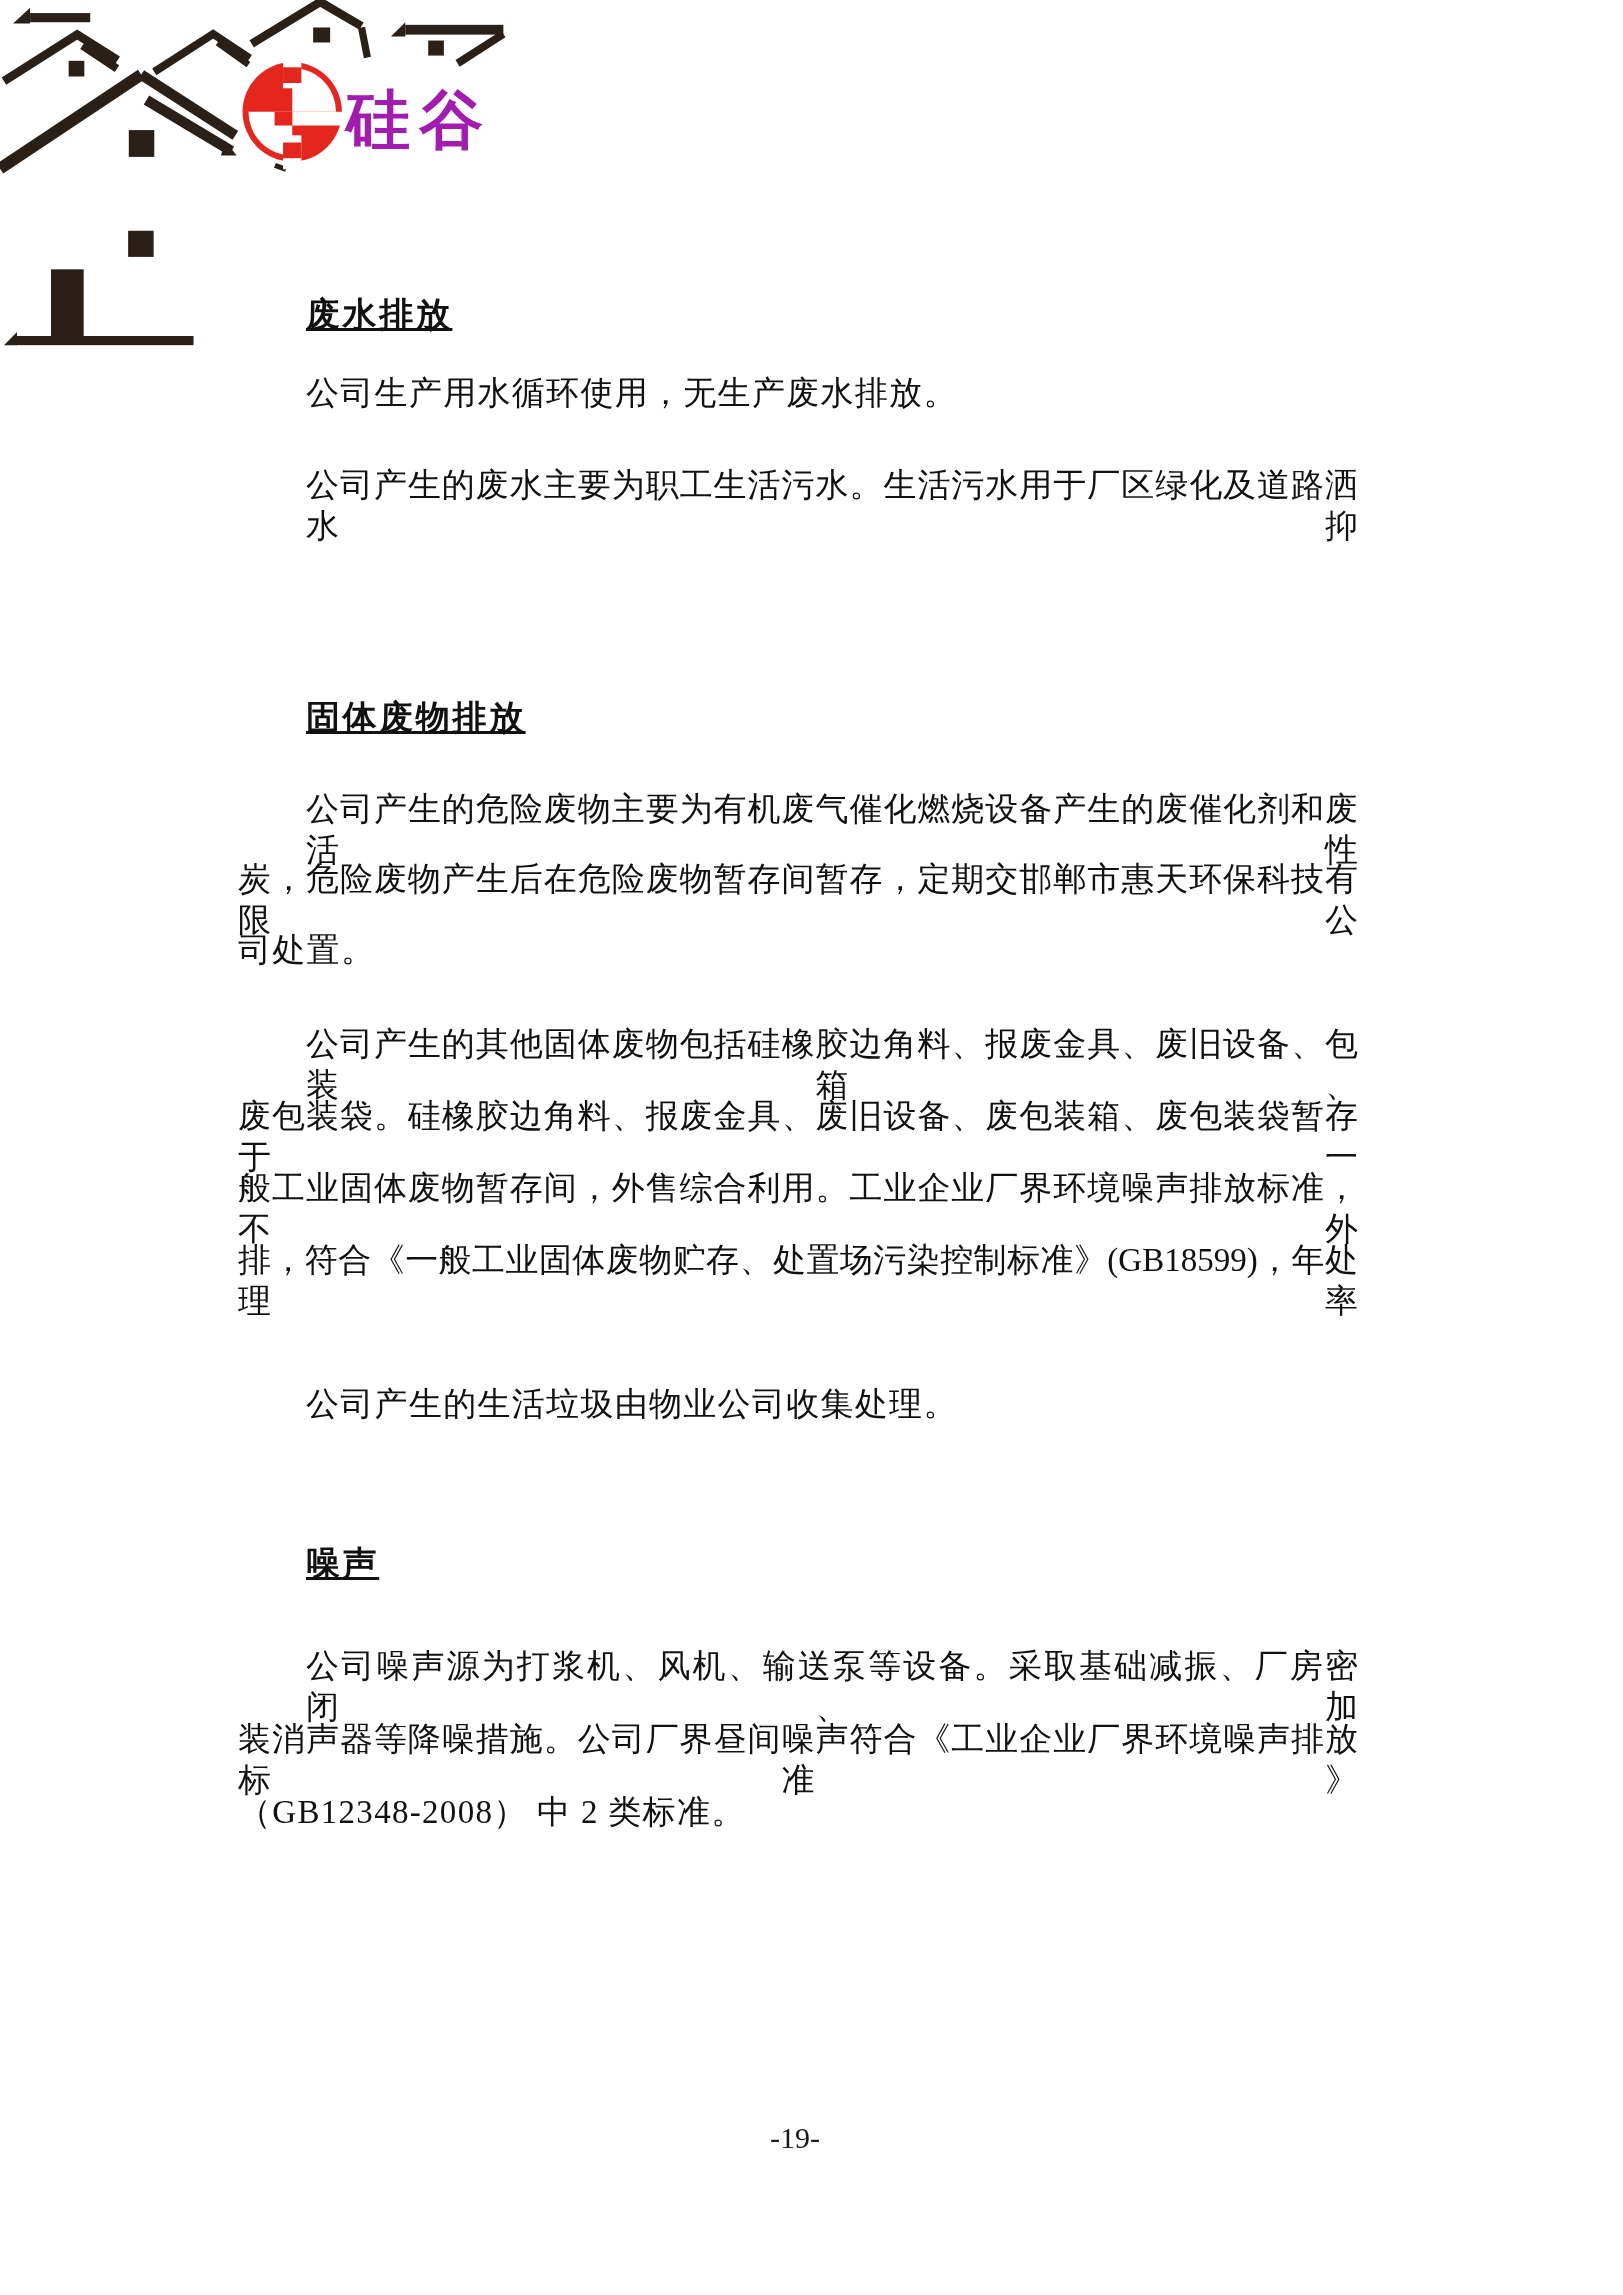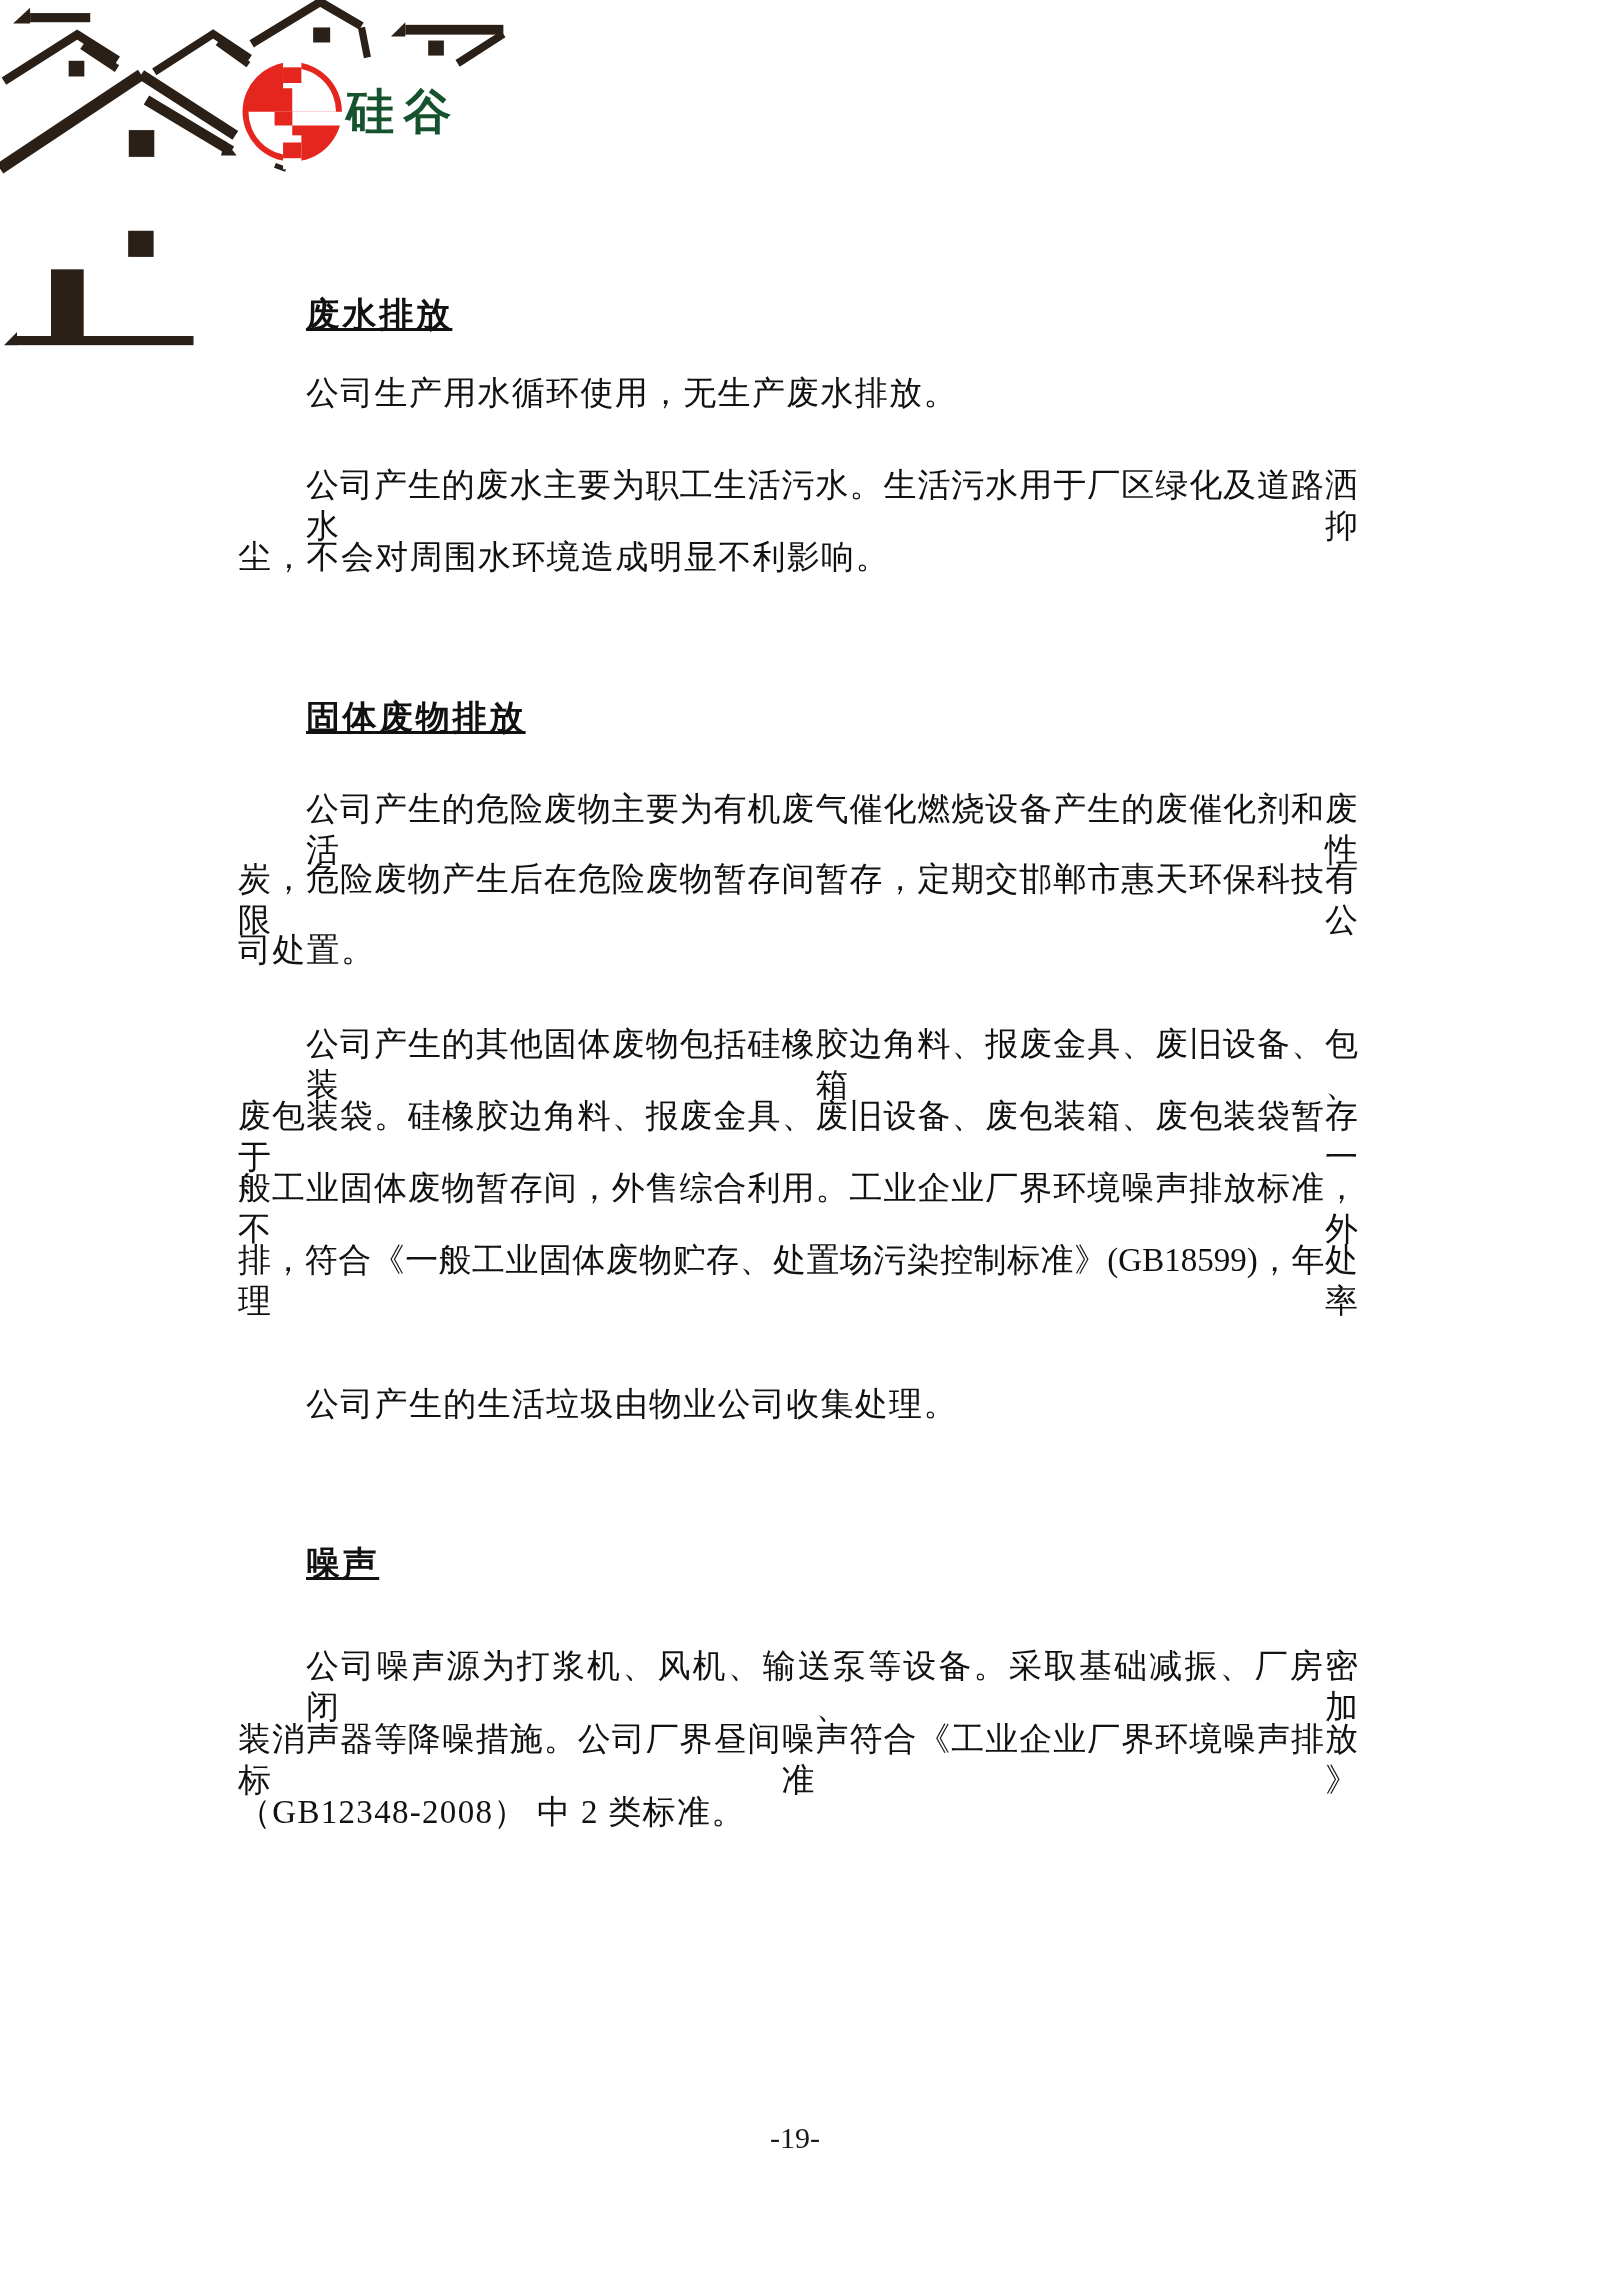--- a/index.html
+++ b/index.html
@@ -12,24 +12,24 @@
     position:relative;
     width:1623px;height:2295px;
     background:#ffffff;
     overflow:hidden;
     font-family:"Liberation Serif","DejaVu Serif",serif;
   }
   .logo{position:absolute;left:0;top:0;width:589px;height:366px;}
   .logo-mark{position:absolute;left:0;top:0;color:var(--mark-color);}
   .red{fill:var(--brand-red);}
   .brand{
-    position:absolute;left:346px;top:76px;
+    position:absolute;left:346px;top:84px;
     font-family:"Liberation Sans","DejaVu Sans",sans-serif;
-    font-weight:900;font-size:48px;line-height:72px;
-    letter-spacing:9.2px;color:#14532d;white-space:nowrap;
+    font-weight:900;font-size:64px;line-height:72px;
+    letter-spacing:9.2px;color:#a21caf;white-space:nowrap;
   }
   .heading{
     position:absolute;left:306px;margin:0;
     font-family:"Liberation Sans","DejaVu Sans",sans-serif;
     font-weight:bold;font-size:34px;line-height:41px;
     letter-spacing:2.6px;color:var(--text-color);white-space:nowrap;text-decoration:underline;
   }
   .line{
     position:absolute;
     font-size:33px;line-height:41px;
@@ -92,21 +92,20 @@
         <rect x="433" y="218" width="28" height="24" class="red"></rect>
         <rect x="420" y="171" width="27" height="21" class="red"></rect>
       </g>
     </svg>
     <div class="brand">硅谷</div>
   </div>
 
   <h2 class="heading" style="top:294px">废水排放</h2>
   <div class="line first j" style="top:465px">公司产生的废水主要为职工生活污水。生活污水用于厂区绿化及道路洒水抑</div>
   <div class="line first" style="top:373px">公司生产用水循环使用，无生产废水排放。</div>
-  <div class="line cont" style="top:537px">尘，不会对周围水环境造成明显不利影响。</div>
 
   <h2 class="heading" style="top:697px">固体废物排放</h2>
   <div class="line first j" style="top:789px">公司产生的危险废物主要为有机废气催化燃烧设备产生的废催化剂和废活性</div>
   <div class="line cont" style="top:930px">司处置。</div>
   <div class="line cont j" style="top:859px">炭，危险废物产生后在危险废物暂存间暂存，定期交邯郸市惠天环保科技有限公</div>
 
   <div class="line first j" style="top:1024px">公司产生的其他固体废物包括硅橡胶边角料、报废金具、废旧设备、包装箱、</div>
   <div class="line cont j" style="top:1096px">废包装袋。硅橡胶边角料、报废金具、废旧设备、废包装箱、废包装袋暂存于一</div>
   <div class="line cont j" style="top:1168px">般工业固体废物暂存间，外售综合利用。工业企业厂界环境噪声排放标准，不外</div>
   <div class="line cont j" style="top:1240px">排，符合《一般工业固体废物贮存、处置场污染控制标准》(GB18599)，年处理率</div>

